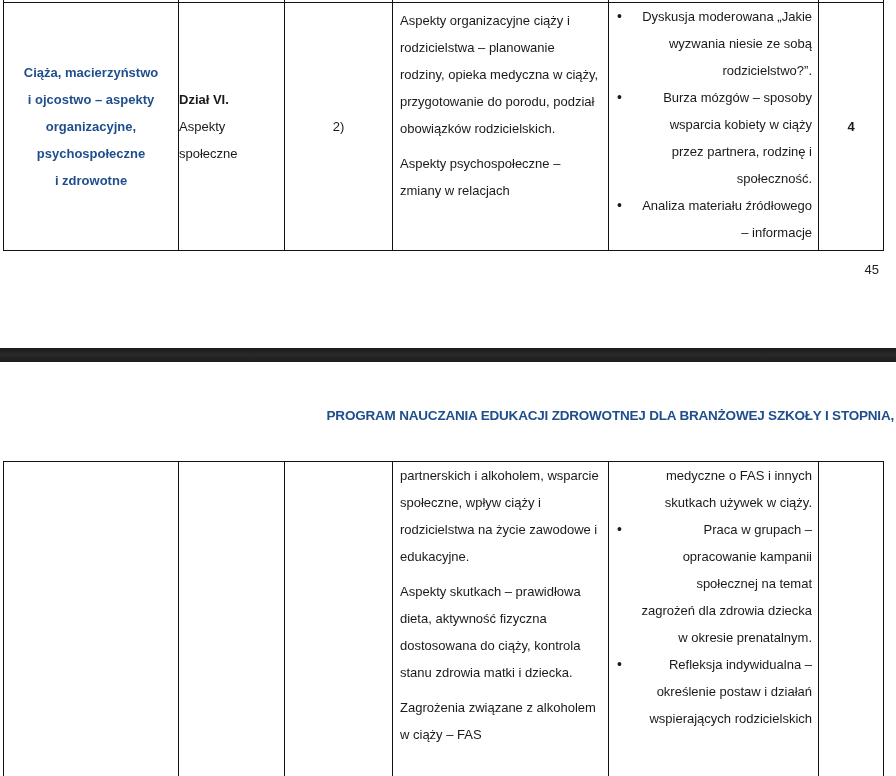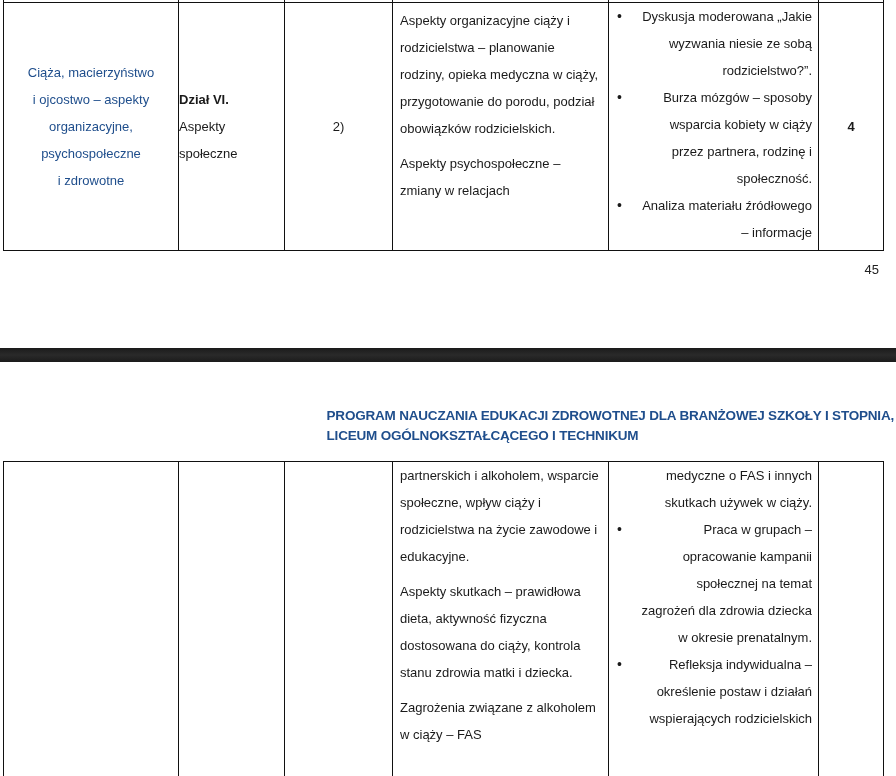--- a/index.html
+++ b/index.html
@@ -14,37 +14,37 @@
   .page2 { top:362px; height:414px; }
   .separator { position:absolute; left:0; top:348px; width:896px; height:14px;
     background:linear-gradient(#1b1b1b,#2a2a2a 50%,#1b1b1b); }
 
   table.grid { position:absolute; left:3px; border-collapse:collapse; table-layout:fixed; }
   table.grid td { border:1.4px solid #111; vertical-align:middle; padding:0; }
   .p1 table.grid { top:-2px; }
   .col1 { width:175px; } .col2 { width:106px; } .col3 { width:108px; }
   .col4 { width:216px; } .col5 { width:210px; } .col6 { width:65px; }
 
-  .topic { text-align:center; color:#1f4e8c; font-weight:normal; font-size:13px; line-height:27px; }
+  .topic { text-align:center; color:#1f4e8c; font-weight:bold; font-size:13px; line-height:27px; }
   .section { text-align:left; font-size:13px; line-height:27px; }
   .section b { font-weight:bold; }
   .num { text-align:center; font-size:13px; }
   .hours { text-align:center; font-weight:bold; font-size:13px; }
 
   .content { vertical-align:top !important; padding:4px 8px 0 7px !important; font-size:13px; line-height:27px; }
   .content p { margin:0 0 8px 0; }
   .content b { font-weight:normal; }
 
   .methods { vertical-align:top !important; padding:0 6px 0 0 !important; font-size:13px; line-height:27px; }
   .methods ul { margin:0; padding:0; list-style:none; }
   .methods li { position:relative; padding-left:31px;text-align:right; }
   .methods li.bullet::before { content:"•"; position:absolute; left:8px; top:0; font-size:14px; }
 
   .page-number { position:absolute; right:17px; top:262px; font-size:13px; color:#222; }
-  .header { position:absolute; right:2px; top:44px; text-align:left; color:#1f4e8c;
+  .header { position:absolute; right:2px; top:44px; text-align:center; color:#1f4e8c;
     font-weight:bold; font-size:13.5px; line-height:20px; letter-spacing:-0.2px; }
   .p2 table.grid { top:99px; }
   .p2 table.grid td { vertical-align:top; }
   .p2 .content { padding-top:0 !important; }
 </style>
 </head>
 <body>
 
 <div class="page page1 p1">
   <table class="grid">
@@ -99,21 +99,20 @@
   </tbody>
     </table>
   <div class="page-number">45</div>
 </div>
 
 <div class="separator"></div>
 
 <div class="page page2 p2">
   <div class="header">
     <div>PROGRAM NAUCZANIA EDUKACJI ZDROWOTNEJ DLA BRANŻOWEJ SZKOŁY I STOPNIA,</div>
-    <div>LICEUM OGÓLNOKSZTAŁCĄCEGO I TECHNIKUM</div>
   </div>
   <table class="grid">
     <colgroup>
       <col class="col1">
         <col class="col2">
         <col class="col3">
         <col class="col4">
         <col class="col5">
         <col class="col6">
     </colgroup>

